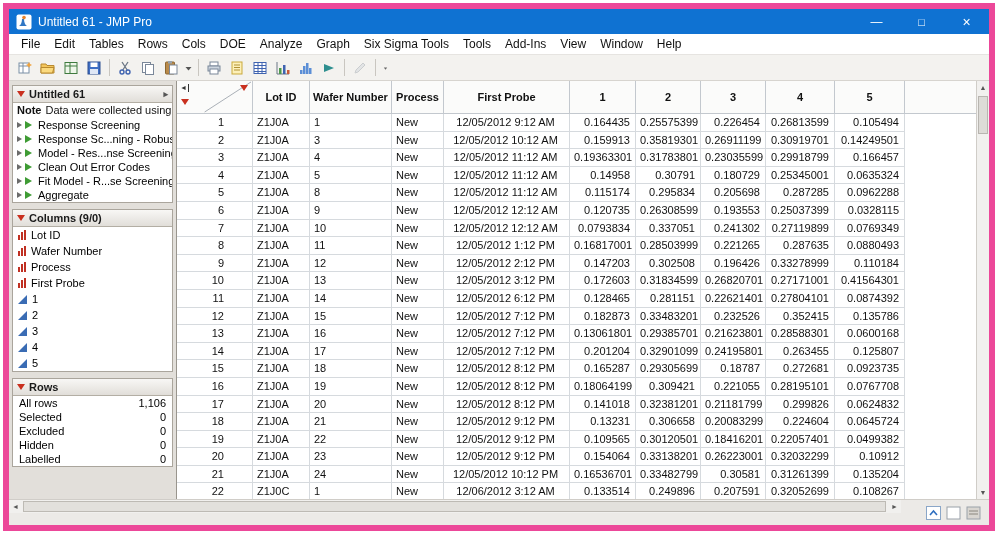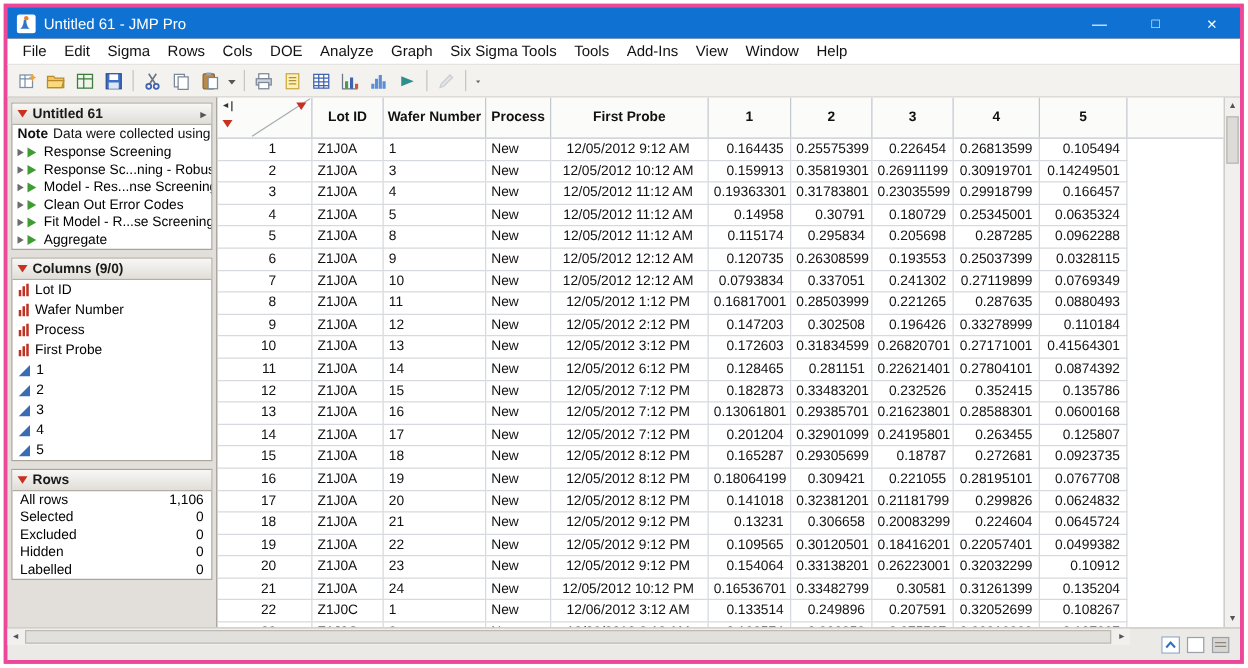--- a/index.html
+++ b/index.html
@@ -1,17 +1,17 @@
 <!DOCTYPE html>
 <html><head>
 <meta charset="utf-8">
 <style>
 *{box-sizing:border-box;margin:0;padding:0}
 html,body{width:998px;height:534px;overflow:hidden;background:#ffffff;font-family:"Liberation Sans",sans-serif}
-.frame{position:absolute;inset:3px;border:3px solid #ec4899;background:#f97316;display:flex;flex-direction:column}
+.frame{position:absolute;inset:3px;border:6px solid #ec4899;background:#84cc16;display:flex;flex-direction:column}
 
 .titlebar{height:25px;background:#0f72d2;display:flex;align-items:center;color:#fff;font-size:12px;flex:0 0 auto}
 .app-icon{width:16px;height:16px;margin:0 6px 0 7px;flex:0 0 auto}
 .title-text{white-space:nowrap}
 .title-spacer{flex:1}
 .win-btn{width:45px;height:25px;display:flex;align-items:center;justify-content:center;font-size:12px;color:#fff}
 .win-btn.max{font-size:11px}
 .win-btn.close{font-size:14px}
 
 .menubar{height:21px;background:#ffffff;display:flex;align-items:center;font-size:12px;color:#111;border-bottom:1px solid #e6e4e1;padding-left:5px;flex:0 0 auto}
@@ -94,21 +94,21 @@
     <span class="title-text">Untitled 61 - JMP Pro</span>
     <span class="title-spacer"></span>
     <span class="win-btn min">—</span>
     <span class="win-btn max">□</span>
     <span class="win-btn close">×</span>
   </div>
 
   <div class="menubar" id="menubar">
       <div class="menu-item">File</div>
       <div class="menu-item">Edit</div>
-      <div class="menu-item">Sigma</div>
+      <div class="menu-item">Tables</div>
       <div class="menu-item">Rows</div>
       <div class="menu-item">Cols</div>
       <div class="menu-item">DOE</div>
       <div class="menu-item">Analyze</div>
       <div class="menu-item">Graph</div>
       <div class="menu-item">Six Sigma Tools</div>
       <div class="menu-item">Tools</div>
       <div class="menu-item">Add-Ins</div>
       <div class="menu-item">View</div>
       <div class="menu-item">Window</div>

